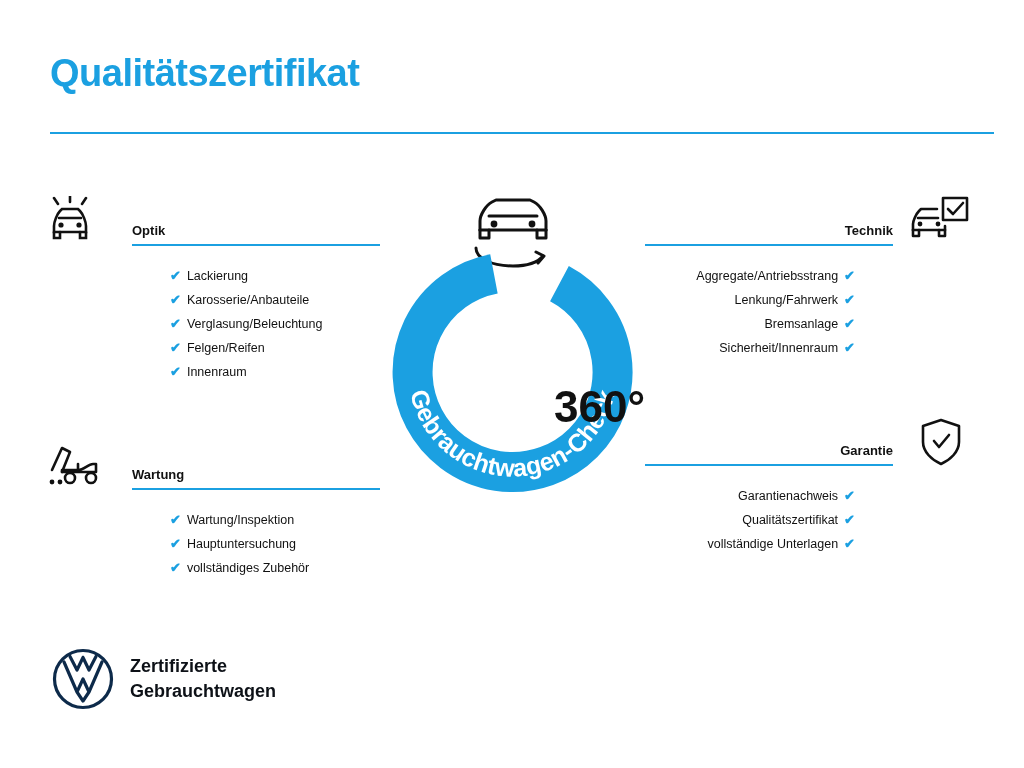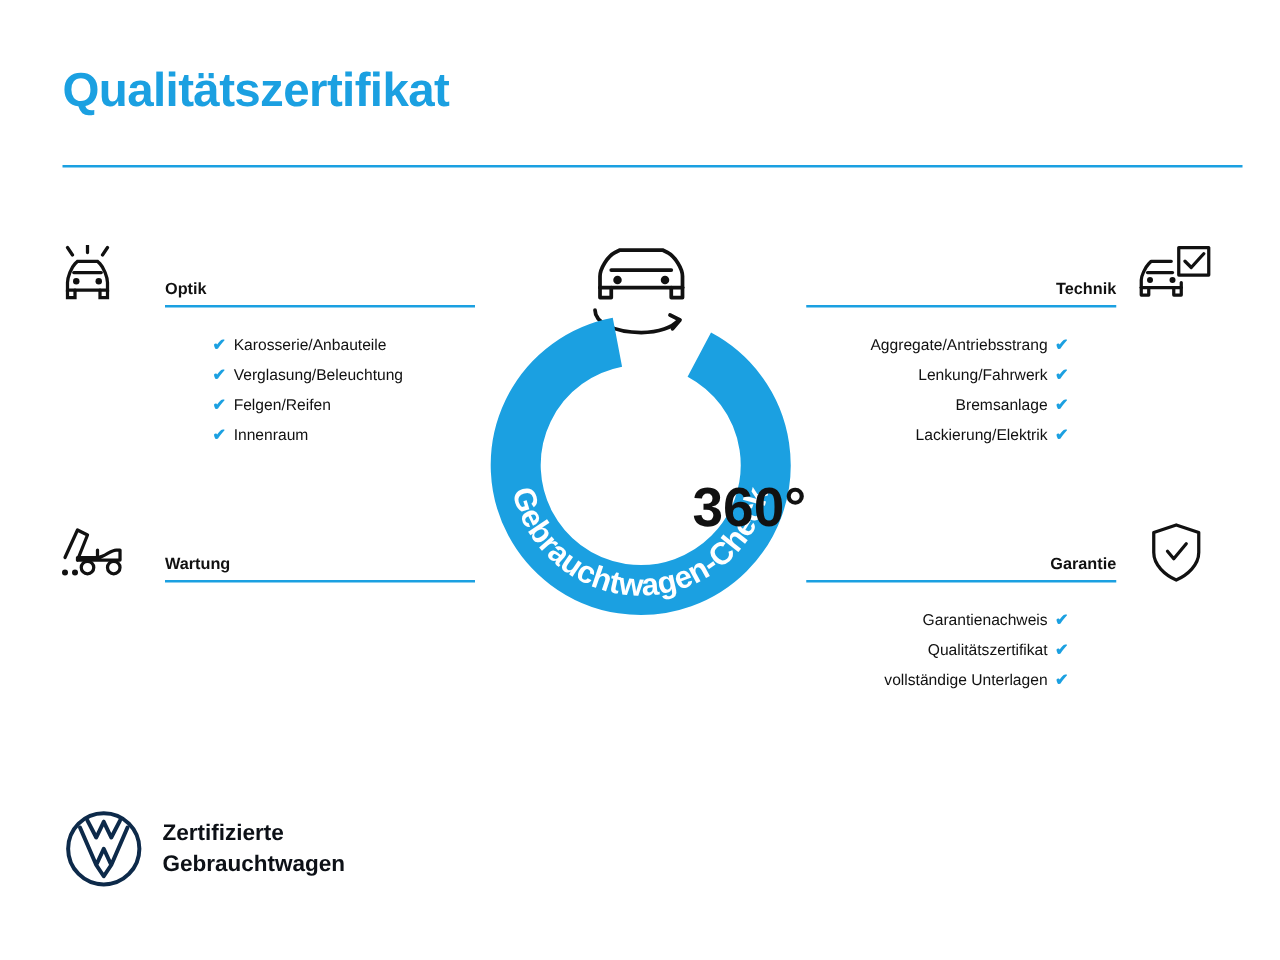--- a/index.html
+++ b/index.html
@@ -185,20 +185,21 @@
               <path d="M11 22 L33 22"></path>
             </g>
             <circle cx="13" cy="29" r="2.6" fill="#111"></circle>
             <circle cx="31" cy="29" r="2.6" fill="#111"></circle>
           </svg>
         </span>
         <span class="block-title">Optik</span>
         <span class="head-rule"></span>
       </div>
       <ul class="items">
+        <li><span class="check">✔</span><span>Lackierung</span></li>
         <li><span class="check">✔</span><span>Karosserie/Anbauteile</span></li>
         <li><span class="check">✔</span><span>Verglasung/Beleuchtung</span></li>
         <li><span class="check">✔</span><span>Felgen/Reifen</span></li>
         <li><span class="check">✔</span><span>Innenraum</span></li>
       </ul>
     </div>
 
     <div class="block">
       <div class="block-head">
         <span class="block-icon">
@@ -211,20 +212,25 @@
             <circle cx="22" cy="38" r="5" fill="none" stroke="#111" stroke-width="2.6"></circle>
             <circle cx="43" cy="38" r="5" fill="none" stroke="#111" stroke-width="2.6"></circle>
             <circle cx="4" cy="42" r="2.4" fill="#111"></circle>
             <circle cx="12" cy="42" r="2.4" fill="#111"></circle>
             <circle cx="20" cy="46" r="0" fill="#111"></circle>
           </svg>
         </span>
         <span class="block-title">Wartung</span>
         <span class="head-rule"></span>
       </div>
+      <ul class="items">
+        <li><span class="check">✔</span><span>Wartung/Inspektion</span></li>
+        <li><span class="check">✔</span><span>Hauptuntersuchung</span></li>
+        <li><span class="check">✔</span><span>vollständiges Zubehör</span></li>
+      </ul>
     </div>
 
   </div>
 
   <div class="col-right right">
 
     <div class="block">
       <div class="block-head">
         <span class="block-icon">
           <svg viewBox="0 0 72 52" width="72" height="52">
@@ -241,21 +247,21 @@
             <circle cx="33" cy="28" r="2.4" fill="#111"></circle>
           </svg>
         </span>
         <span class="block-title">Technik</span>
         <span class="head-rule"></span>
       </div>
       <ul class="items">
         <li><span>Aggregate/Antriebsstrang</span><span class="check">✔</span></li>
         <li><span>Lenkung/Fahrwerk</span><span class="check">✔</span></li>
         <li><span>Bremsanlage</span><span class="check">✔</span></li>
-        <li><span>Lackierung/Elektrik</span><span class="check">✔</span></li>
+        <li><span>Sicherheit/Innenraum</span><span class="check">✔</span></li>
       </ul>
     </div>
 
     <div class="block">
       <div class="block-head">
         <span class="block-icon">
           <svg viewBox="0 0 72 52" width="72" height="52">
             <g fill="none" stroke="#111" stroke-width="2.6" stroke-linecap="round" stroke-linejoin="round">
               <path d="M36 4 L54 10 L54 26 C54 36 45 44 36 48 C27 44 18 36 18 26 L18 10 Z"></path>
               <path d="M29 25 L34 31 L44 19"></path>

